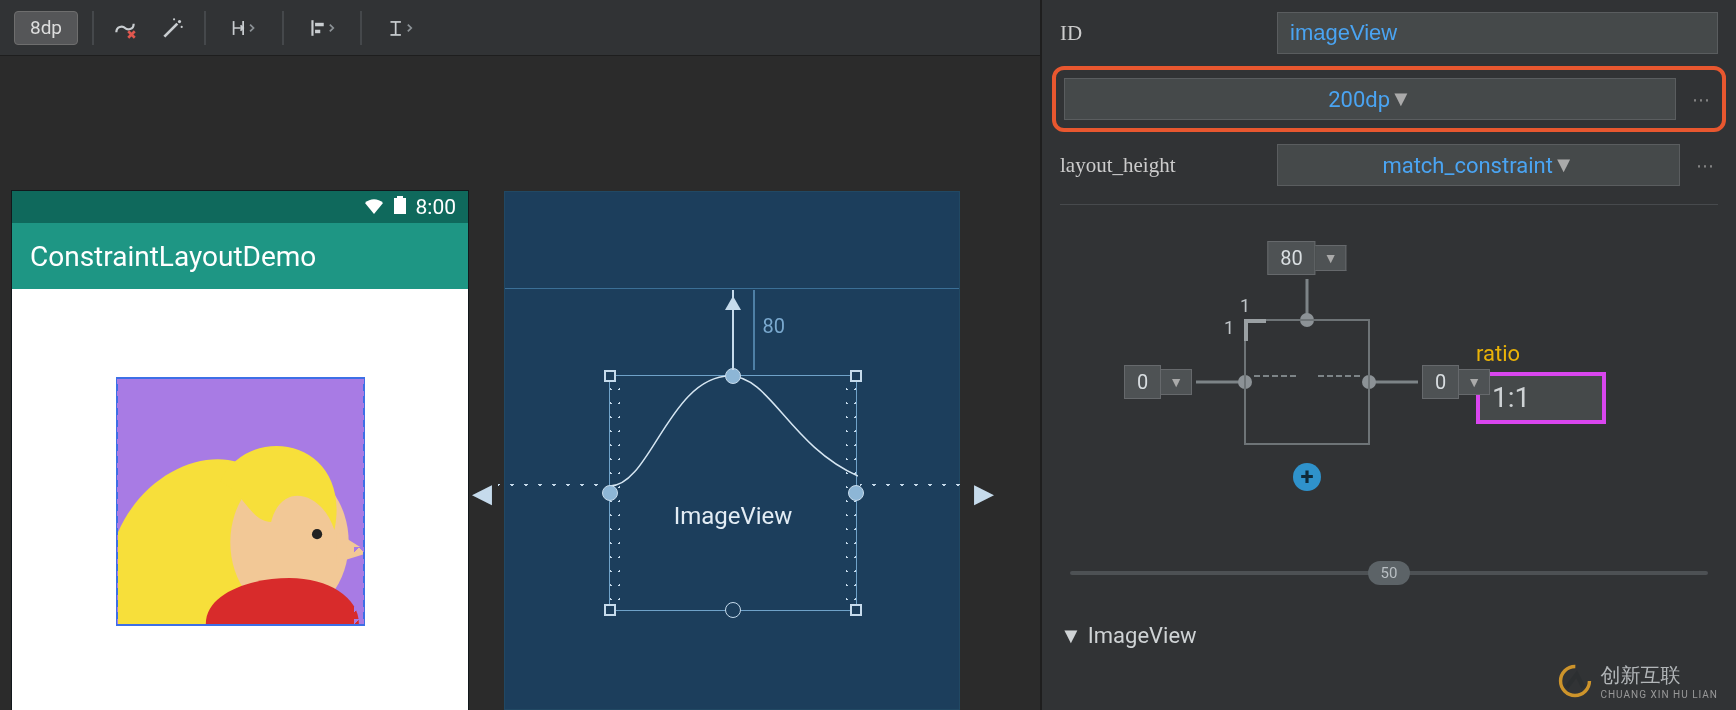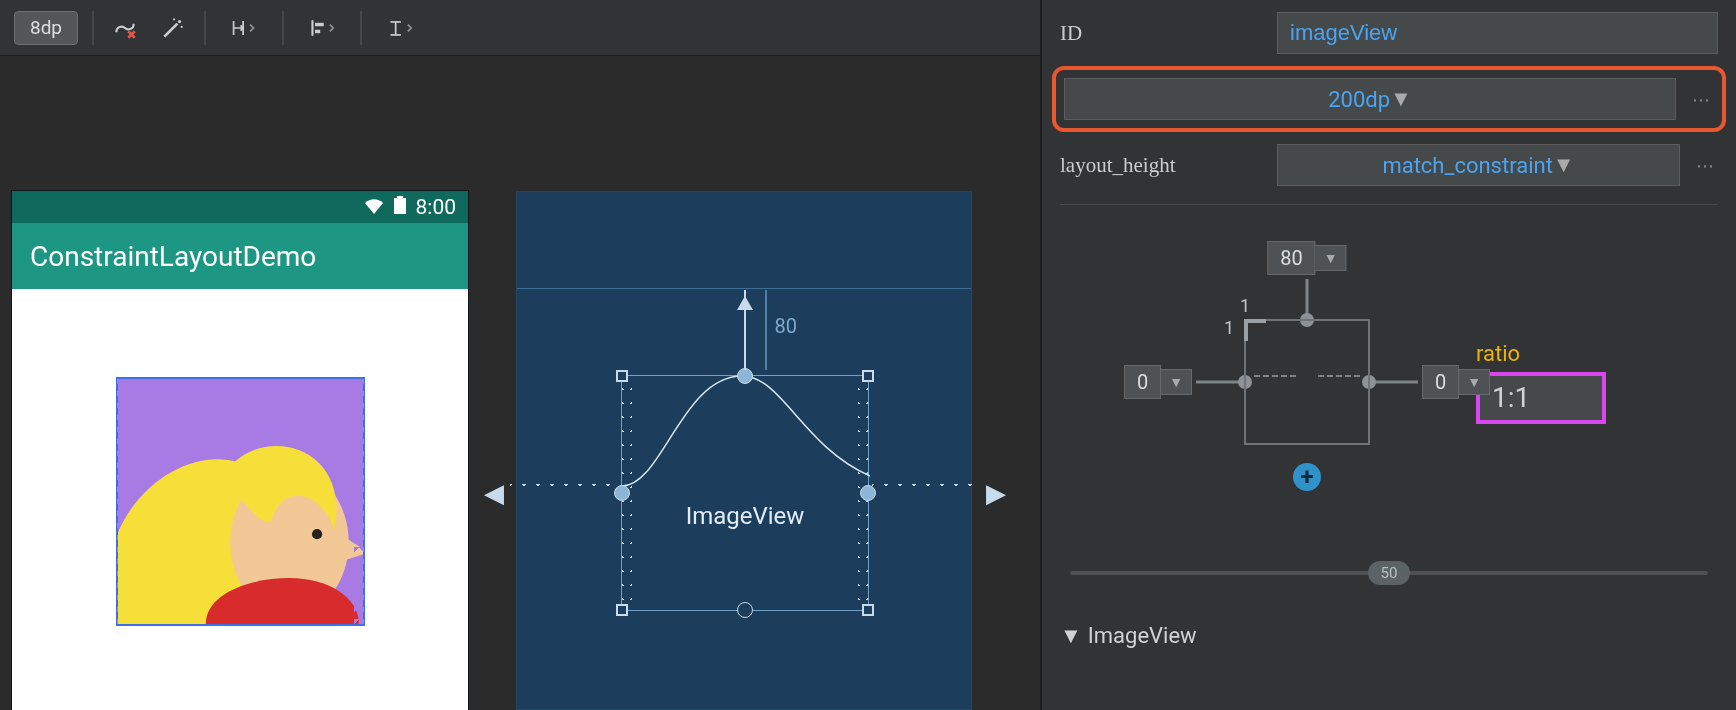--- a/index.html
+++ b/index.html
@@ -42,21 +42,21 @@
 
 
 .canvas-area {
   position: absolute;
   left: 0; top: 56px;
   width: 1040px; height: 654px;
   background: #2b2b2b;
   padding-top: 135px;
   padding-left: 12px;
   display: flex;
-  gap: 48px;
+  gap: 36px;
 }
 
 
 .phone {
   width: 456px;
   background: #ffffff;
   display: flex; flex-direction: column;
   box-shadow: 0 0 0 1px #12181c;
 }
 .statusbar {
@@ -476,13 +476,23 @@
 
   <div class="slider-wrap">
     <div class="slider-track"></div>
     <div class="slider-thumb">50</div>
   </div>
 
   <div class="section-head">
     <span class="tri">▼</span><span>ImageView</span>
   </div>
 
+  <div class="watermark">
+    <svg viewBox="0 0 40 40">
+      <circle cx="20" cy="20" r="17" stroke="#e9a52a" stroke-width="4" fill="none" stroke-dasharray="80 30"></circle>
+      <path d="M10 28 L22 12 L30 28" stroke="#2c2f31" stroke-width="5" fill="none"></path>
+    </svg>
+    <div>
+      <span>创新互联</span>
+      <span class="wm-sub">CHUANG XIN HU LIAN</span>
+    </div>
+  </div>
 </div>
 
 </body></html>

